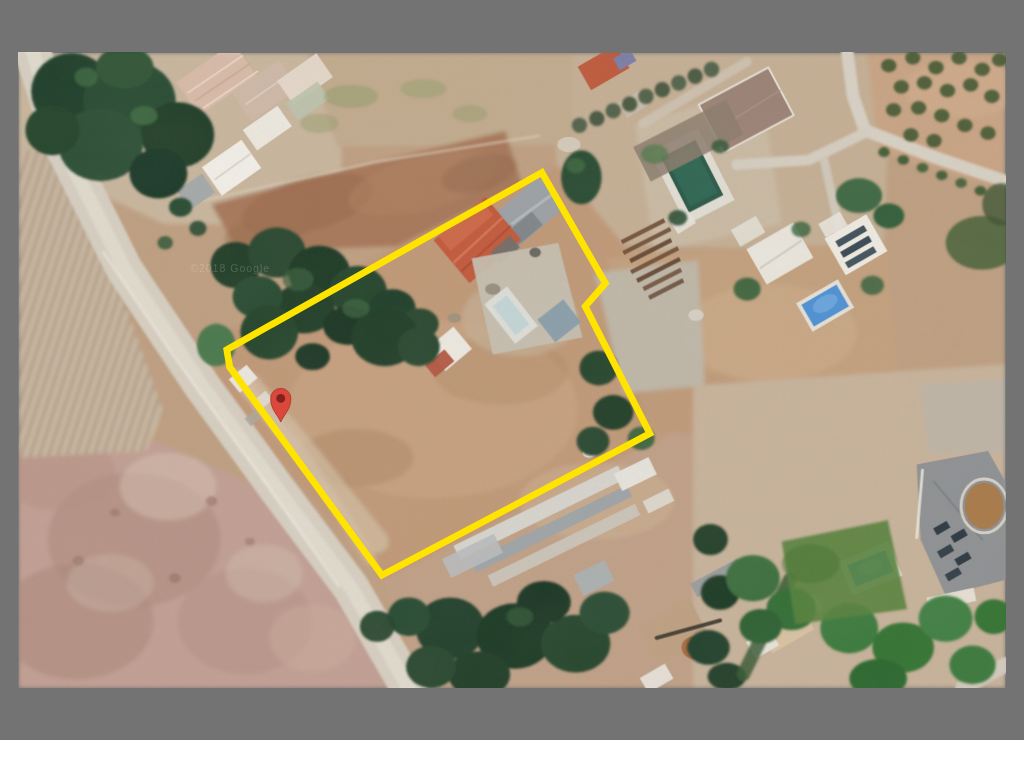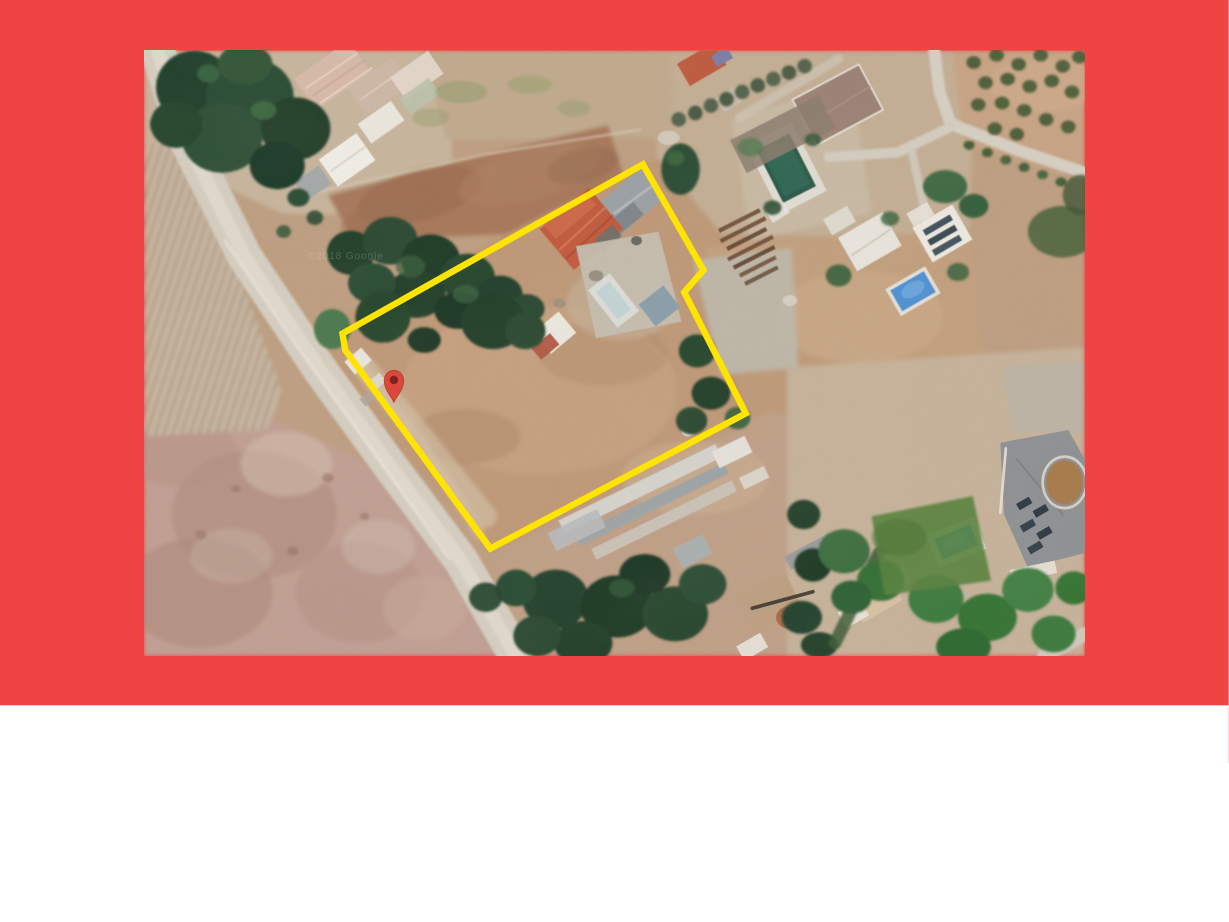--- a/index.html
+++ b/index.html
@@ -1,16 +1,16 @@
 <!DOCTYPE html>
 <html><head>
 <meta charset="utf-8">
 <style>
   html,body{margin:0;padding:0;background:#ffffff;}
-  .frame{position:relative;width:1024px;height:588px;margin:0 auto;background:#ef4444;overflow:hidden;font-family:"Liberation Sans",sans-serif;}
+  .frame{position:relative;width:1024px;height:740px;margin:0 auto;background:#737373;overflow:hidden;font-family:"Liberation Sans",sans-serif;}
   .frame svg{position:absolute;left:0;top:0;width:100%;height:100%;display:block;}
   text.watermark{font-family:"Liberation Sans",sans-serif;letter-spacing:1px;}
 </style>
 </head>
 <body>
 
 <div class="frame">
   <svg xmlns="http://www.w3.org/2000/svg" viewBox="0 0 1024 768">
     <defs>
       <clipPath id="photoClip">

